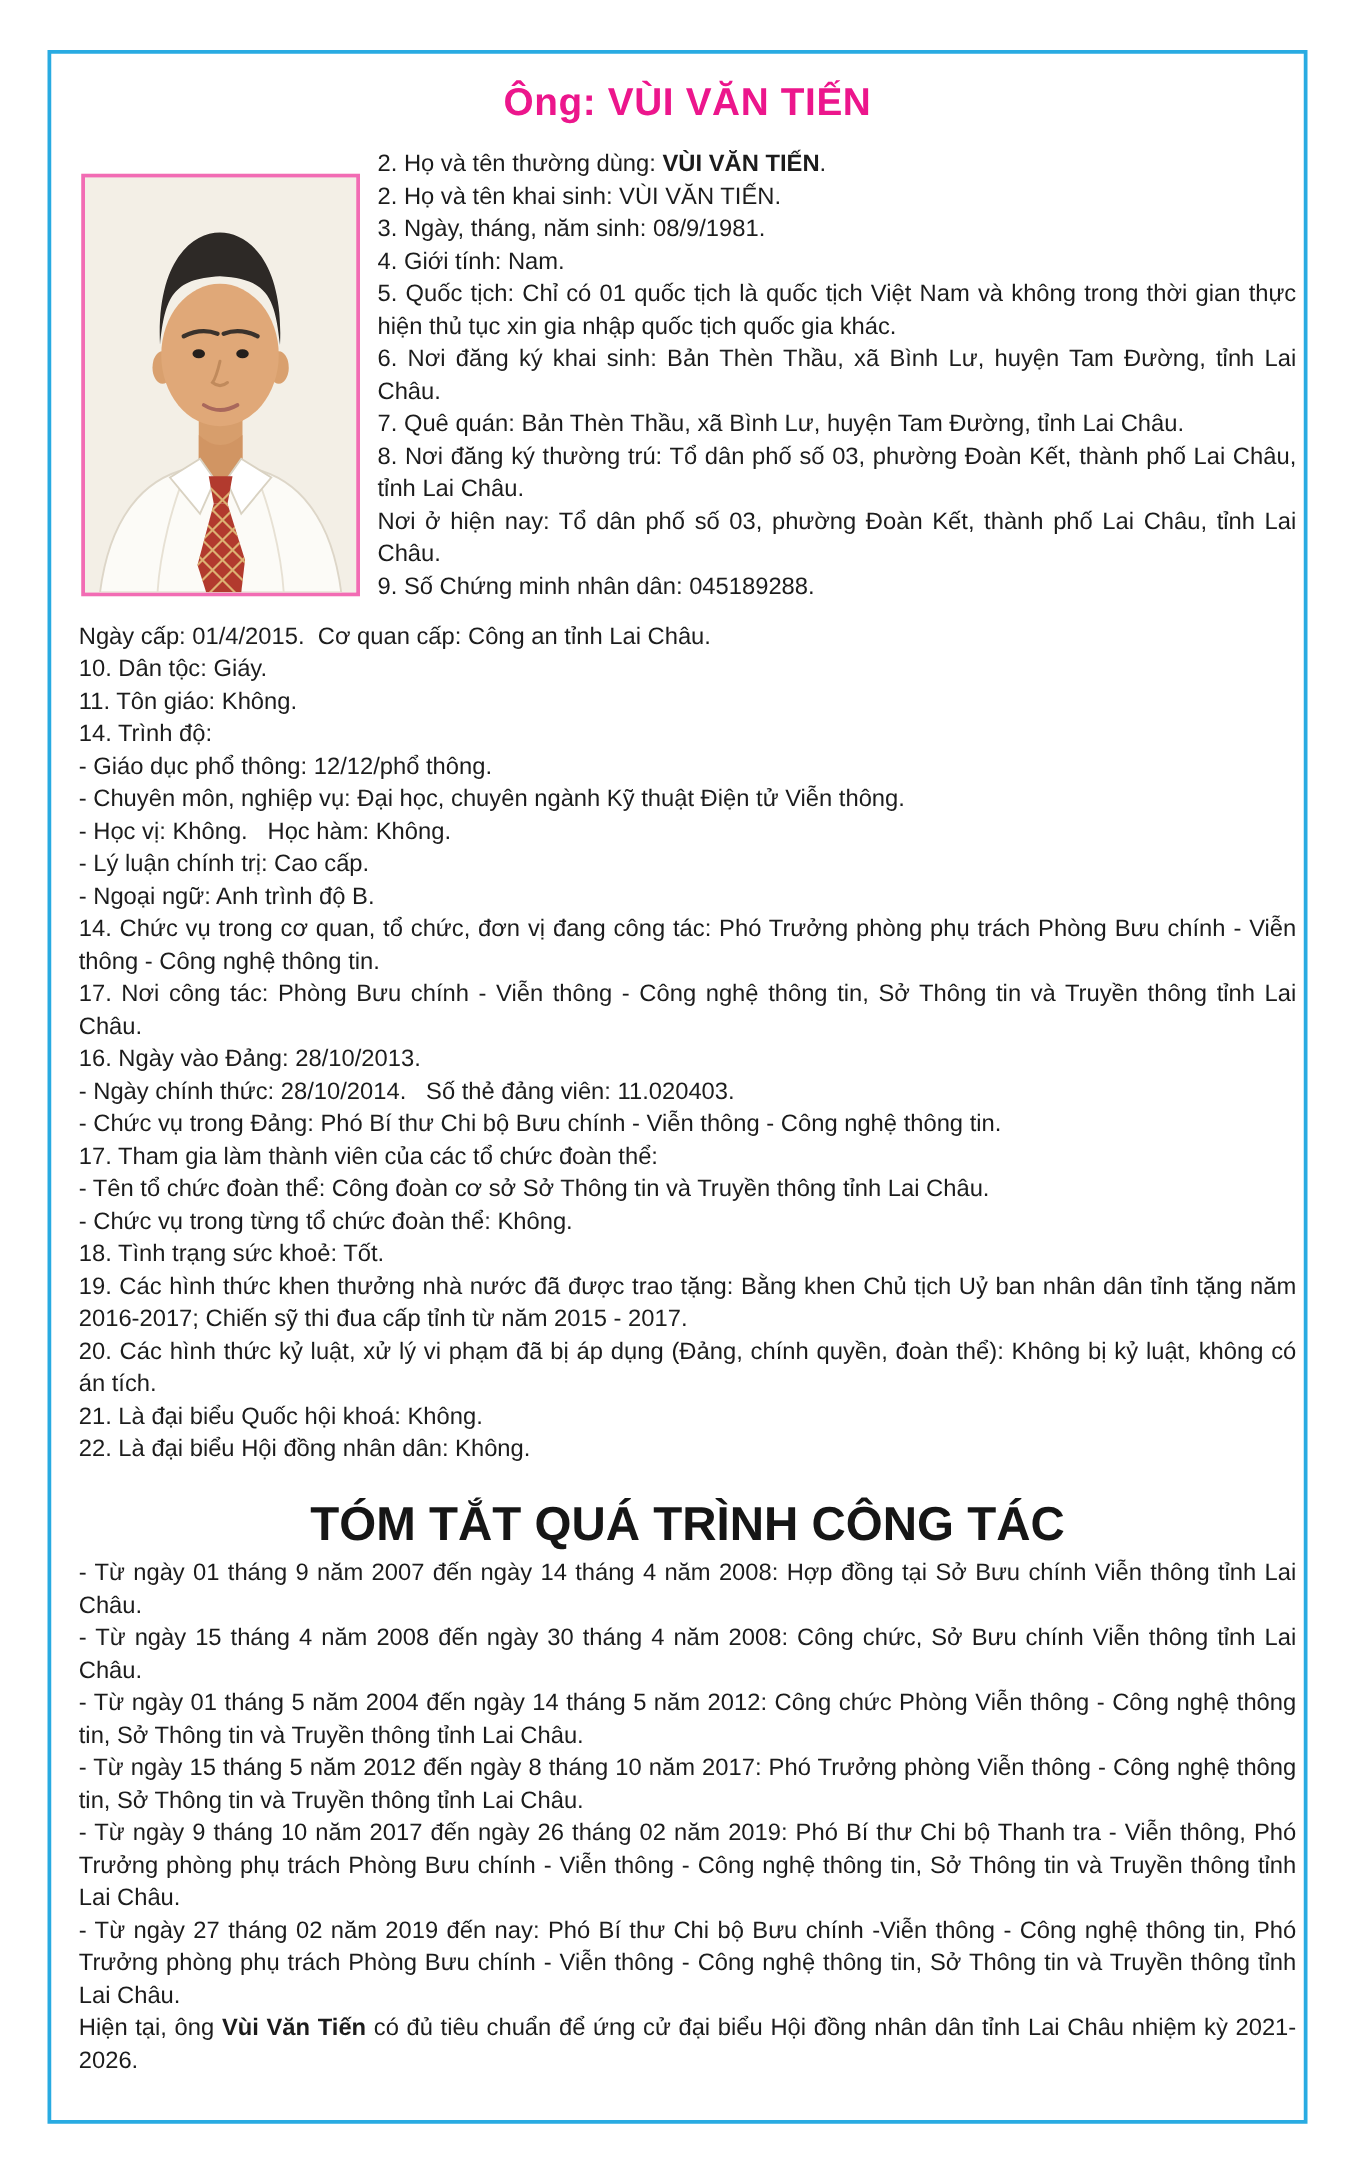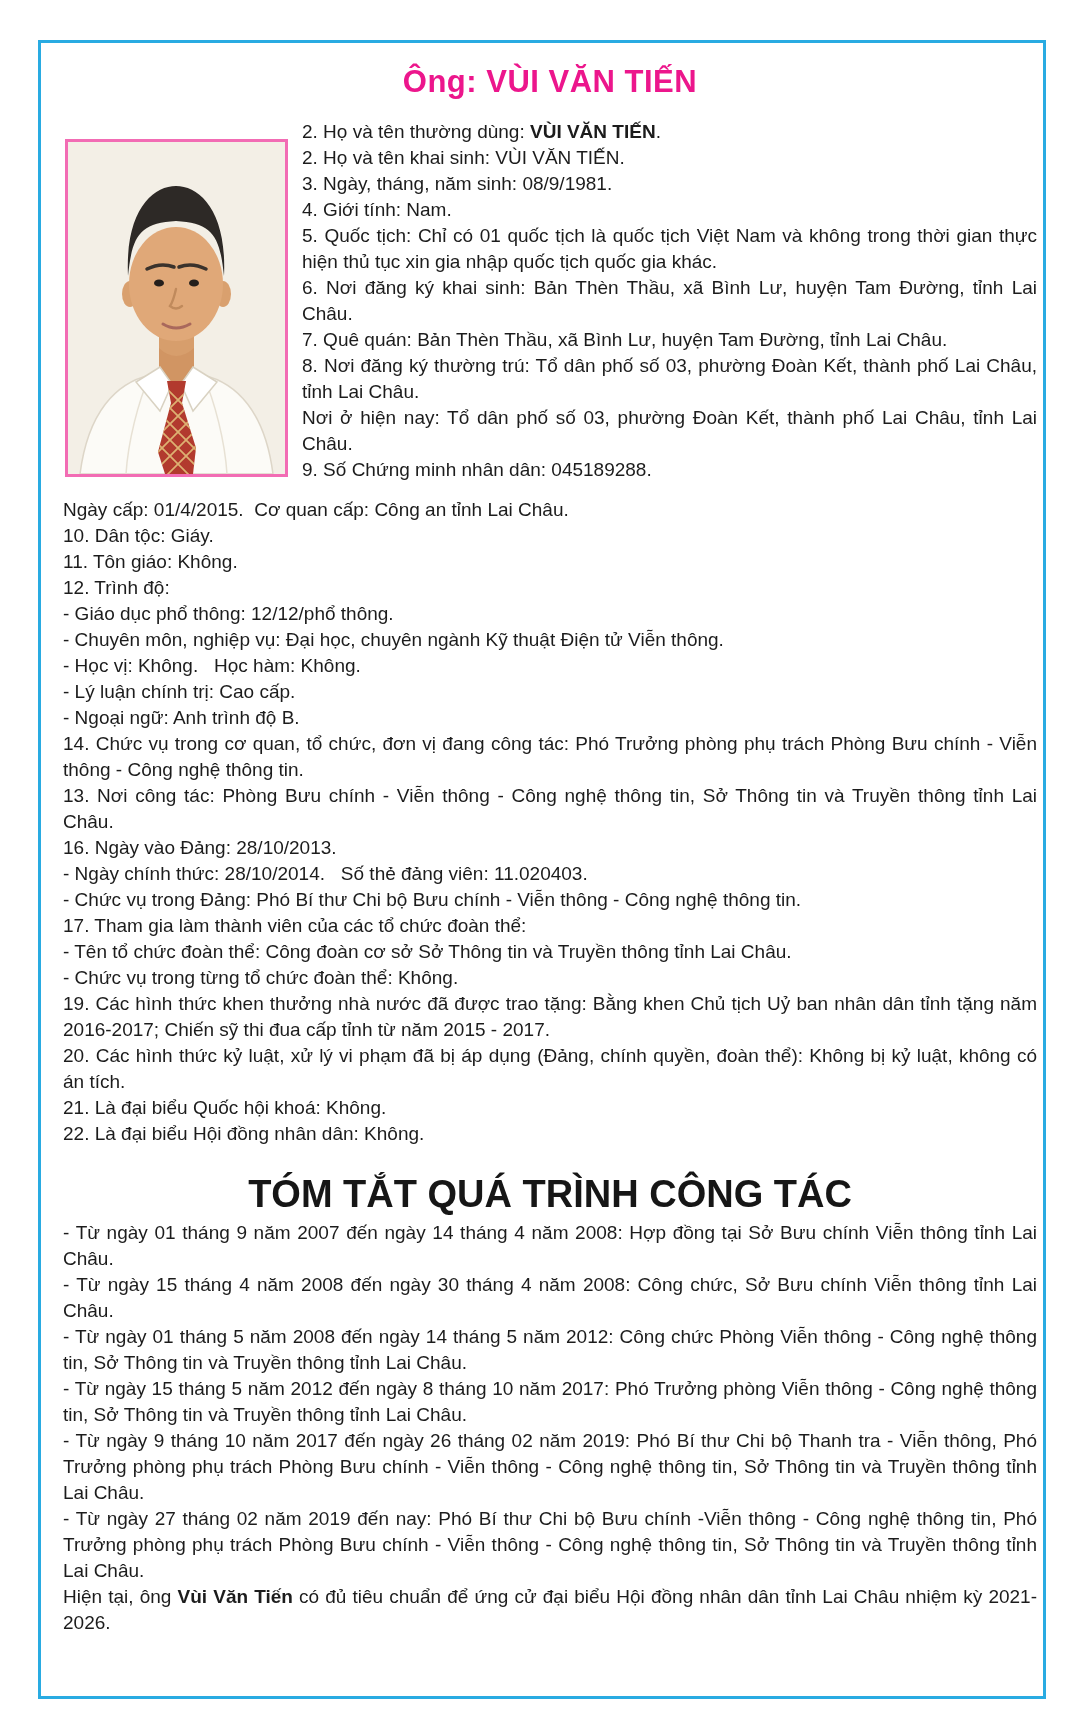--- a/index.html
+++ b/index.html
@@ -122,45 +122,46 @@
       <p class="line">8. Nơi đăng ký thường trú: Tổ dân phố số 03, phường Đoàn Kết, thành phố Lai Châu, tỉnh Lai Châu.</p>
       <p class="line">Nơi ở hiện nay: Tổ dân phố số 03, phường Đoàn Kết, thành phố Lai Châu, tỉnh Lai Châu.</p>
       <p class="line">9. Số Chứng minh nhân dân: 045189288.</p>
     </div>
   </div>
 
   <div class="full-col">
     <p class="line">Ngày cấp: 01/4/2015.&nbsp; Cơ quan cấp: Công an tỉnh Lai Châu.</p>
     <p class="line">10. Dân tộc: Giáy.</p>
     <p class="line">11. Tôn giáo: Không.</p>
-    <p class="line">12. Trình độ:</p>
+    <p class="line">14. Trình độ:</p>
     <p class="line">- Giáo dục phổ thông: 12/12/phổ thông.</p>
     <p class="line">- Chuyên môn, nghiệp vụ: Đại học, chuyên ngành Kỹ thuật Điện tử Viễn thông.</p>
     <p class="line">- Học vị: Không.&nbsp;&nbsp; Học hàm: Không.</p>
     <p class="line">- Lý luận chính trị: Cao cấp.</p>
     <p class="line">- Ngoại ngữ: Anh trình độ B.</p>
     <p class="line">14. Chức vụ trong cơ quan, tổ chức, đơn vị đang công tác: Phó Trưởng phòng phụ trách Phòng Bưu chính - Viễn thông - Công nghệ thông tin.</p>
-    <p class="line">13. Nơi công tác: Phòng Bưu chính - Viễn thông - Công nghệ thông tin, Sở Thông tin và Truyền thông tỉnh Lai Châu.</p>
+    <p class="line">17. Nơi công tác: Phòng Bưu chính - Viễn thông - Công nghệ thông tin, Sở Thông tin và Truyền thông tỉnh Lai Châu.</p>
     <p class="line">16. Ngày vào Đảng: 28/10/2013.</p>
     <p class="line">- Ngày chính thức: 28/10/2014.&nbsp;&nbsp; Số thẻ đảng viên: 11.020403.</p>
     <p class="line">- Chức vụ trong Đảng: Phó Bí thư Chi bộ Bưu chính - Viễn thông - Công nghệ thông tin.</p>
     <p class="line">17. Tham gia làm thành viên của các tổ chức đoàn thể:</p>
     <p class="line">- Tên tổ chức đoàn thể: Công đoàn cơ sở Sở Thông tin và Truyền thông tỉnh Lai Châu.</p>
     <p class="line">- Chức vụ trong từng tổ chức đoàn thể: Không.</p>
+    <p class="line">18. Tình trạng sức khoẻ: Tốt.</p>
     <p class="line">19. Các hình thức khen thưởng nhà nước đã được trao tặng: Bằng khen Chủ tịch Uỷ ban nhân dân tỉnh tặng năm 2016-2017; Chiến sỹ thi đua cấp tỉnh từ năm 2015 - 2017.</p>
     <p class="line">20. Các hình thức kỷ luật, xử lý vi phạm đã bị áp dụng (Đảng, chính quyền, đoàn thể): Không bị kỷ luật, không có án tích.</p>
     <p class="line">21. Là đại biểu Quốc hội khoá: Không.</p>
     <p class="line">22. Là đại biểu Hội đồng nhân dân: Không.</p>
   </div>
 
   <h2 class="section-title">TÓM TẮT QUÁ TRÌNH CÔNG TÁC</h2>
 
   <div class="history">
     <p class="line">- Từ ngày 01 tháng 9 năm 2007 đến ngày 14 tháng 4 năm 2008: Hợp đồng tại Sở Bưu chính Viễn thông tỉnh Lai Châu.</p>
     <p class="line">- Từ ngày 15 tháng 4 năm 2008 đến ngày 30 tháng 4 năm 2008: Công chức, Sở Bưu chính Viễn thông tỉnh Lai Châu.</p>
-    <p class="line">- Từ ngày 01 tháng 5 năm 2008 đến ngày 14 tháng 5 năm 2012: Công chức Phòng Viễn thông - Công nghệ thông tin, Sở Thông tin và Truyền thông tỉnh Lai Châu.</p>
+    <p class="line">- Từ ngày 01 tháng 5 năm 2004 đến ngày 14 tháng 5 năm 2012: Công chức Phòng Viễn thông - Công nghệ thông tin, Sở Thông tin và Truyền thông tỉnh Lai Châu.</p>
     <p class="line">- Từ ngày 15 tháng 5 năm 2012 đến ngày 8 tháng 10 năm 2017: Phó Trưởng phòng Viễn thông - Công nghệ thông tin, Sở Thông tin và Truyền thông tỉnh Lai Châu.</p>
     <p class="line">- Từ ngày 9 tháng 10 năm 2017 đến ngày 26 tháng 02 năm 2019: Phó Bí thư Chi bộ Thanh tra - Viễn thông, Phó Trưởng phòng phụ trách Phòng Bưu chính - Viễn thông - Công nghệ thông tin, Sở Thông tin và Truyền thông tỉnh Lai Châu.</p>
     <p class="line">- Từ ngày 27 tháng 02 năm 2019 đến nay: Phó Bí thư Chi bộ Bưu chính -Viễn thông - Công nghệ thông tin, Phó Trưởng phòng phụ trách Phòng Bưu chính - Viễn thông - Công nghệ thông tin, Sở Thông tin và Truyền thông tỉnh Lai Châu.</p>
     <p class="line"><span>Hiện tại, ông </span><b>Vùi Văn Tiến</b><span> có đủ tiêu chuẩn để ứng cử đại biểu Hội đồng nhân dân tỉnh Lai Châu nhiệm kỳ 2021-2026.</span></p>
   </div>
 
 </div>
 
 </body></html>

